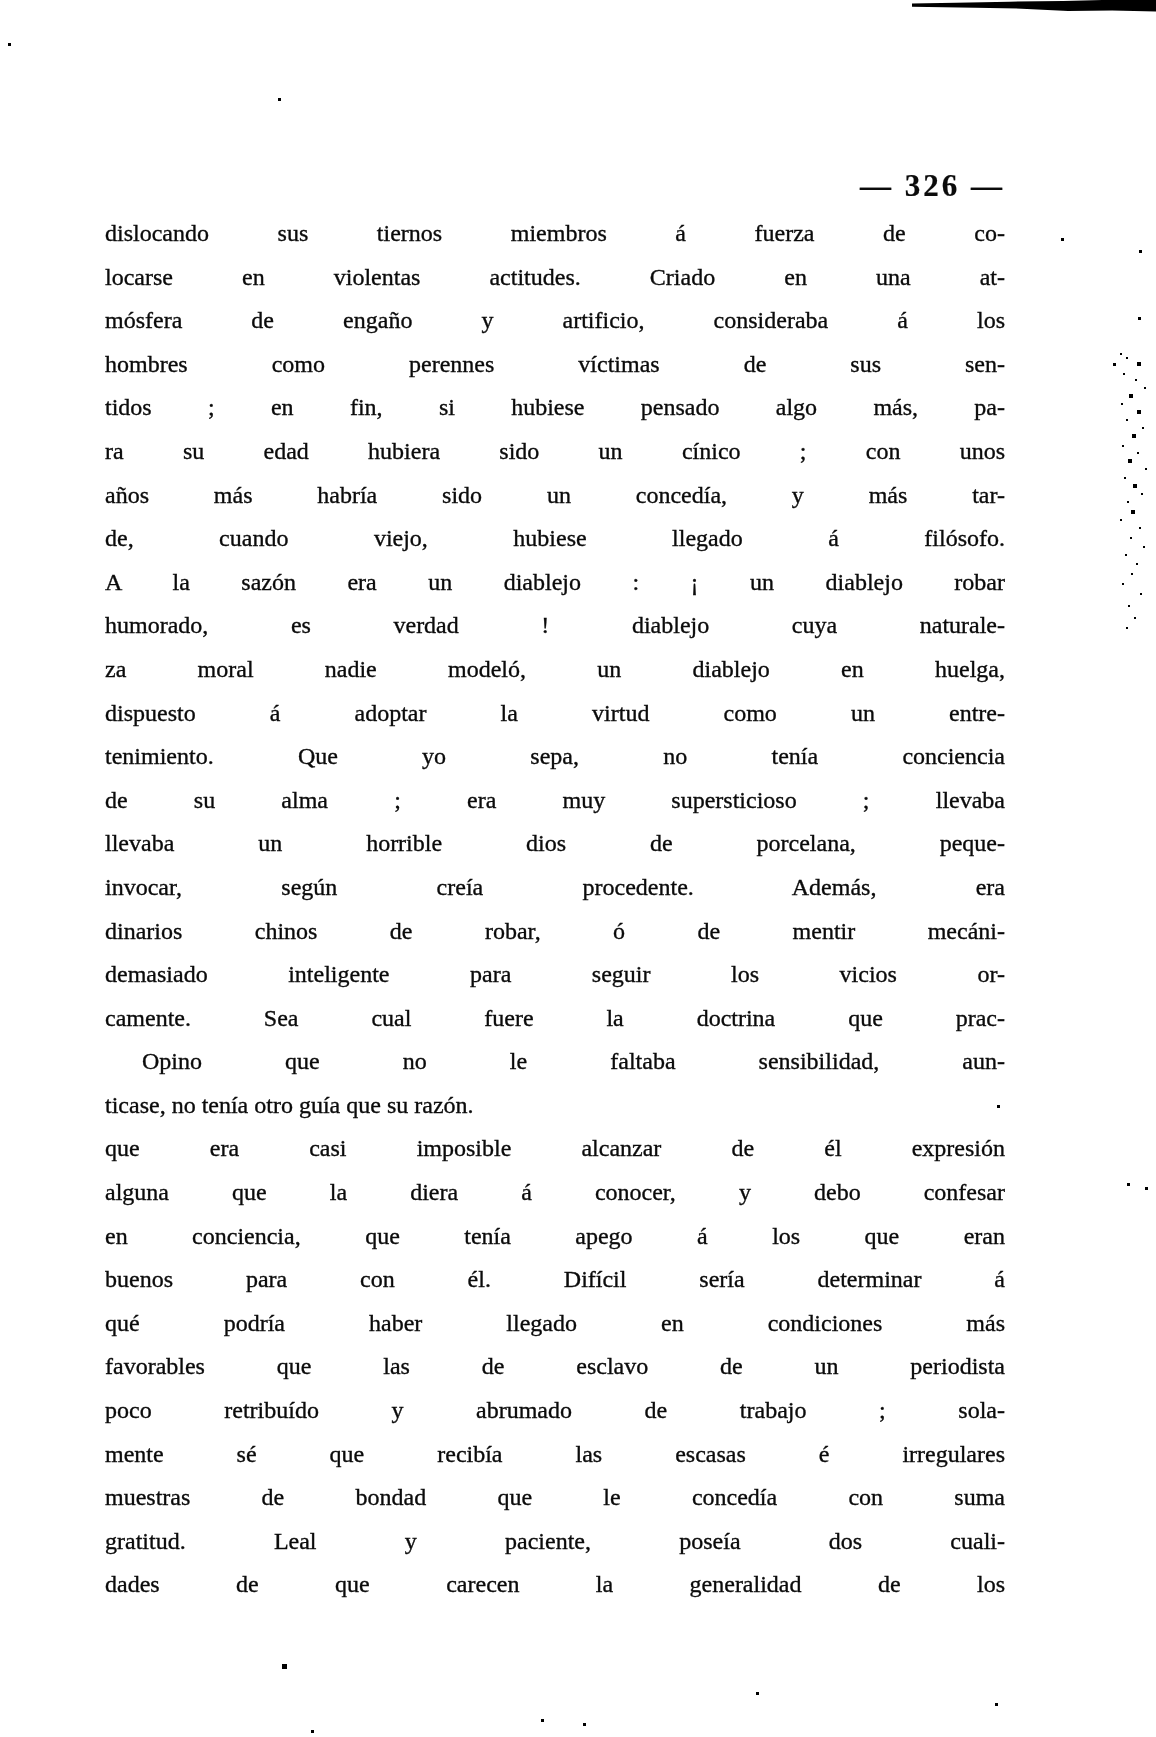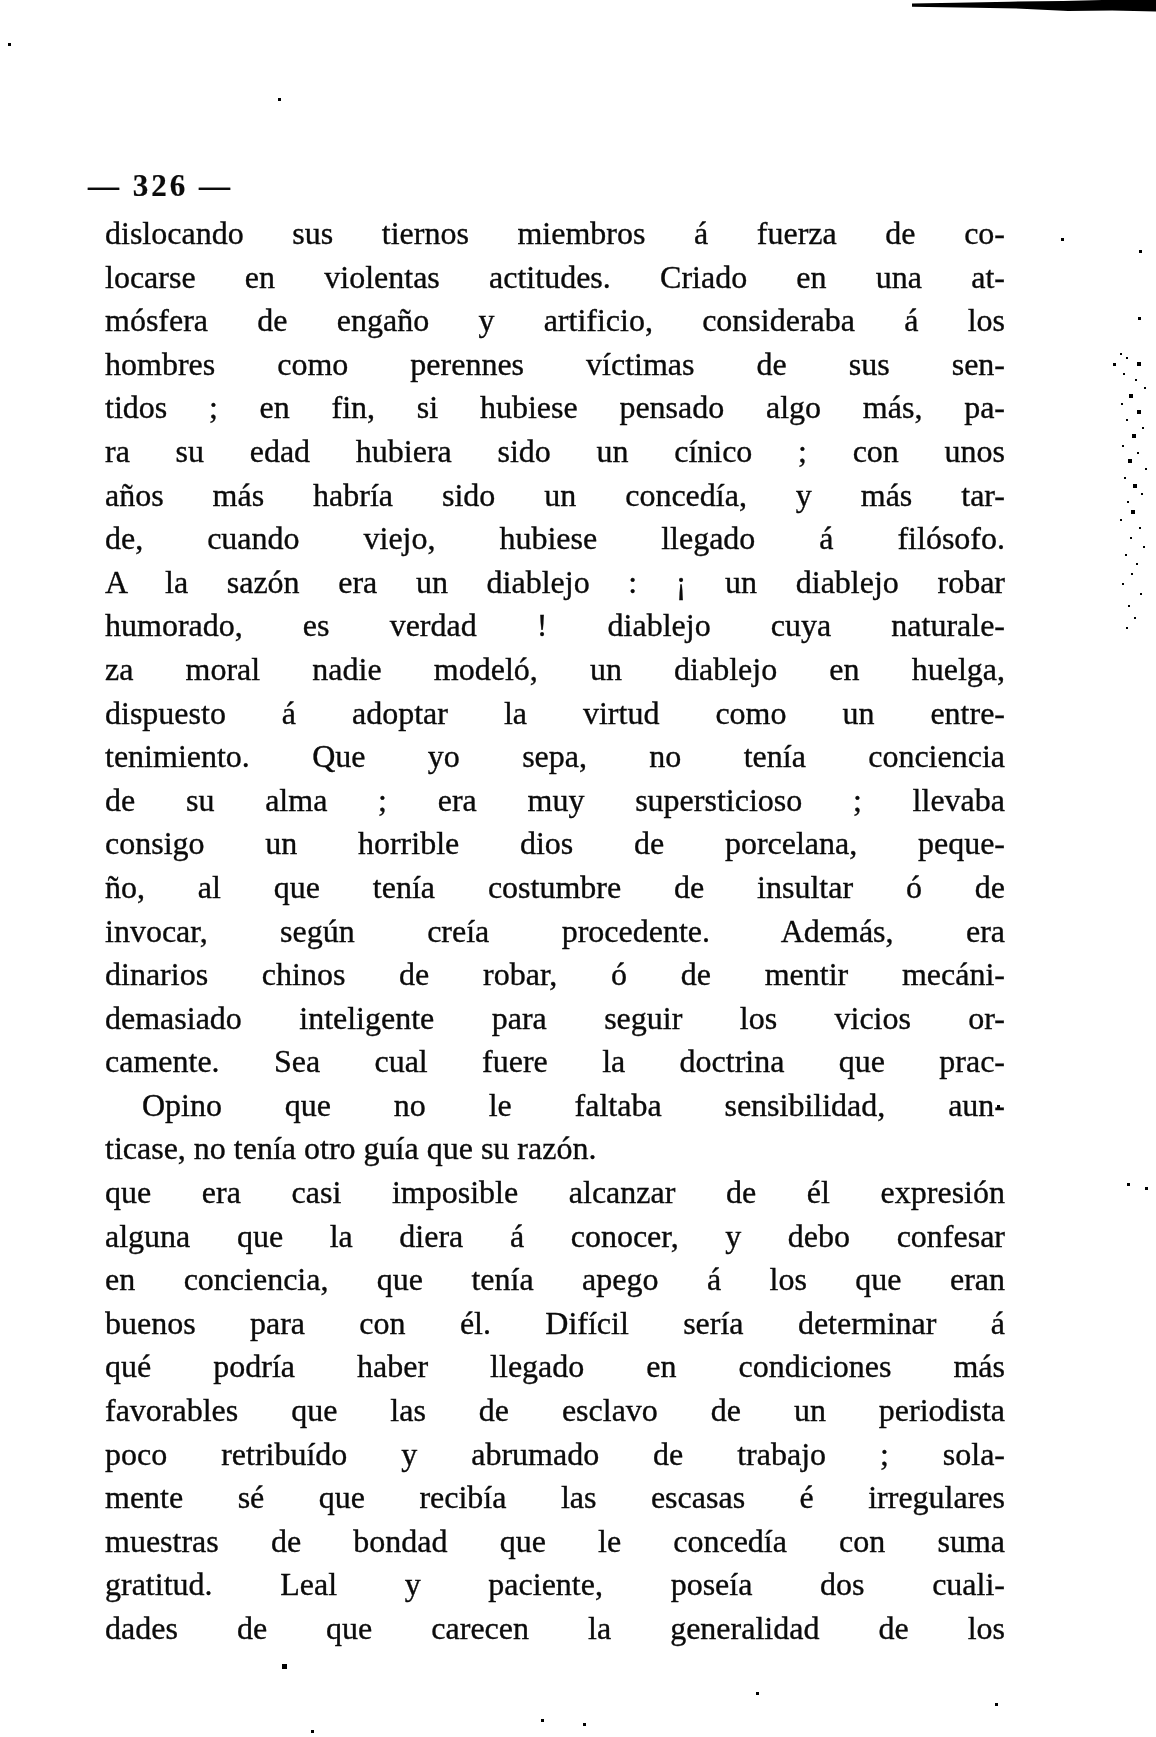--- a/index.html
+++ b/index.html
@@ -12,37 +12,37 @@
     width: 1156px;
     height: 1737px;
     background: #ffffff;
     overflow: hidden;
     font-family: "Liberation Serif", "DejaVu Serif", serif;
     color: #0b0b0b;
   }
   
   .page-header {
     position: absolute;
-    left: 88px;
+    left: 105px;
     top: 168px;
     width: 900px;
-    text-align: left;
+    text-align: right;
     font-size: 31px;
     font-weight: bold;
     letter-spacing: 3px;
     white-space: nowrap;
     -webkit-text-stroke: 0.2px currentColor;
   }
   
   .text-block {
     position: absolute;
     left: 105px;
     top: 212px;
     width: 900px;
-    font-size: 32px;
+    font-size: 24px;
     line-height: 43.6px;
     -webkit-text-stroke: 0.35px currentColor;
   }
   .line {
     margin: 0;
     height: 43.6px;
     overflow: hidden;
     text-align: justify;
     text-align-last: justify;
   }
@@ -126,22 +126,21 @@
     <p class="line">tidos ; en fin, si hubiese pensado algo más, pa-</p>
     <p class="line">ra su edad hubiera sido un cínico ; con unos</p>
     <p class="line">años más habría sido un concedía, y más tar-</p>
     <p class="line">de, cuando viejo, hubiese llegado á filósofo.</p>
     <p class="line">A la sazón era un diablejo : ¡ un diablejo robar</p>
     <p class="line">humorado, es verdad ! diablejo cuya naturale-</p>
     <p class="line">za moral nadie modeló, un diablejo en huelga,</p>
     <p class="line">dispuesto á adoptar la virtud como un entre-</p>
     <p class="line">tenimiento. Que yo sepa, no tenía conciencia</p>
     <p class="line">de su alma ; era muy supersticioso ; llevaba</p>
-    <p class="line">consigo un horrible dios de porcelana, peque-</p>
-    <p class="line">ño, al que tenía costumbre de insultar ó de</p>
+    <p class="line">llevaba un horrible dios de porcelana, peque-</p>
     <p class="line">invocar, según creía procedente. Además, era</p>
     <p class="line">dinarios chinos de robar, ó de mentir mecáni-</p>
     <p class="line">demasiado inteligente para seguir los vicios or-</p>
     <p class="line">camente. Sea cual fuere la doctrina que prac-</p>
     <p class="line indented">Opino que no le faltaba sensibilidad, aun-</p>
     <p class="line para-end">ticase, no tenía otro guía que su razón.</p>
     <p class="line">que era casi imposible alcanzar de él expresión</p>
     <p class="line">alguna que la diera á conocer, y debo confesar</p>
     <p class="line">en conciencia, que tenía apego á los que eran</p>
     <p class="line">buenos para con él. Difícil sería determinar á</p>

